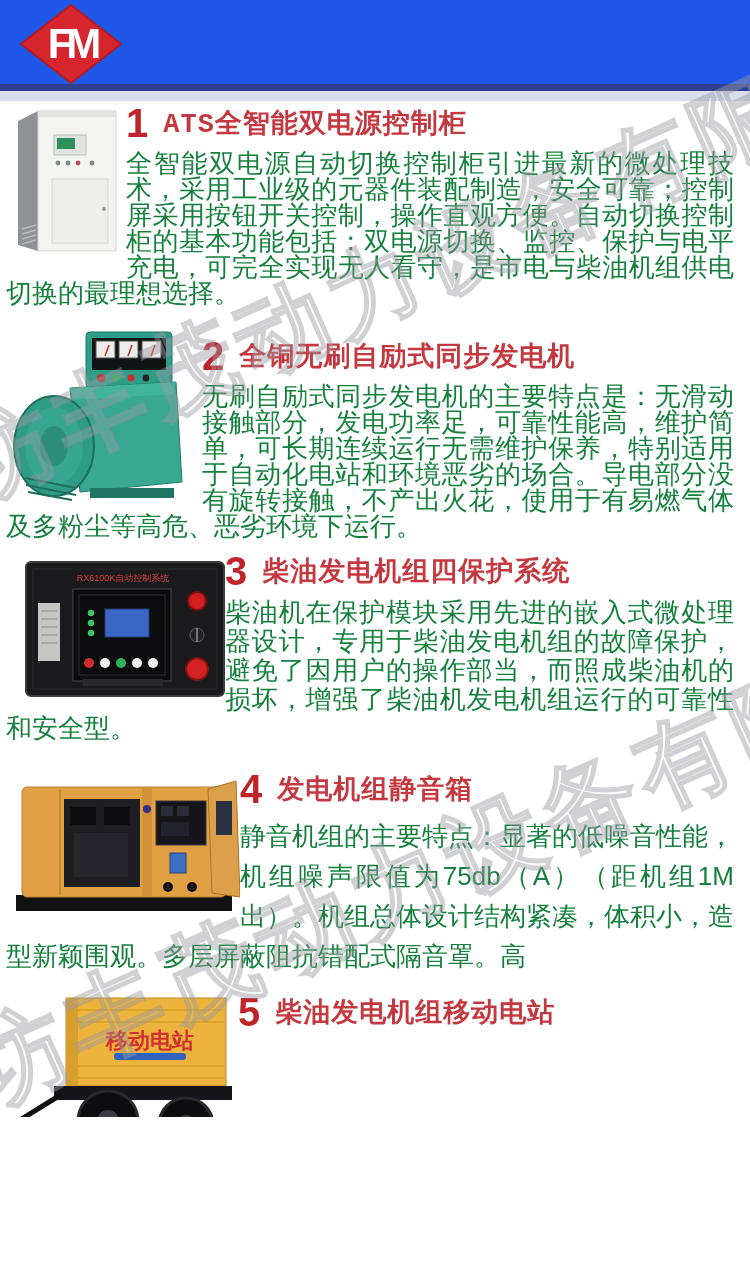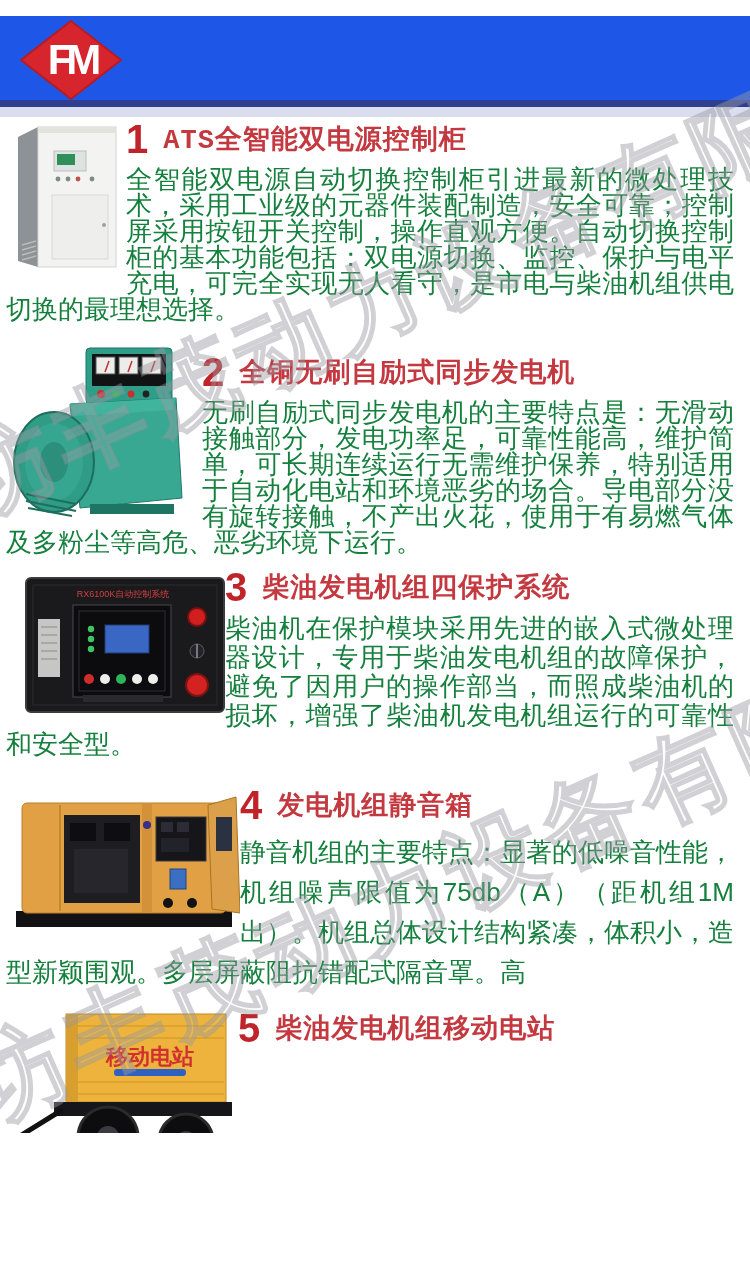--- a/index.html
+++ b/index.html
@@ -1,17 +1,17 @@
 <!DOCTYPE html>
 <html><head>
 <meta charset="utf-8">
 <style>
   html,body{margin:0;padding:0;}
   body{font-family:"Liberation Sans","DejaVu Sans",sans-serif;background:#ffffff;}
-  #page{position:relative;width:750px;height:1117px;overflow:hidden;background:#fff;margin:16px auto;}
+  #page{position:relative;width:750px;height:1117px;overflow:hidden;background:#fff;margin:0 auto;}
 
   
   .header{position:relative;height:84px;background:#1e57e8;border-bottom:7px solid #2e3f92;box-shadow:0 10px 0 #dadded;}
   .logo{position:absolute;left:20px;top:4px;width:102px;height:80px;}
   .page-title{position:absolute;left:148px;top:8px;font-family:"DejaVu Serif","Liberation Serif",serif;
     font-size:57px;font-weight:900;color:#0c0c0c;letter-spacing:13px;white-space:nowrap;
     text-shadow:2px 2px 0 rgba(255,255,255,.55),-1px -1px 0 rgba(255,255,255,.35);}
 
   
   .wm{position:absolute;white-space:nowrap;font-weight:bold;z-index:3;pointer-events:none;

